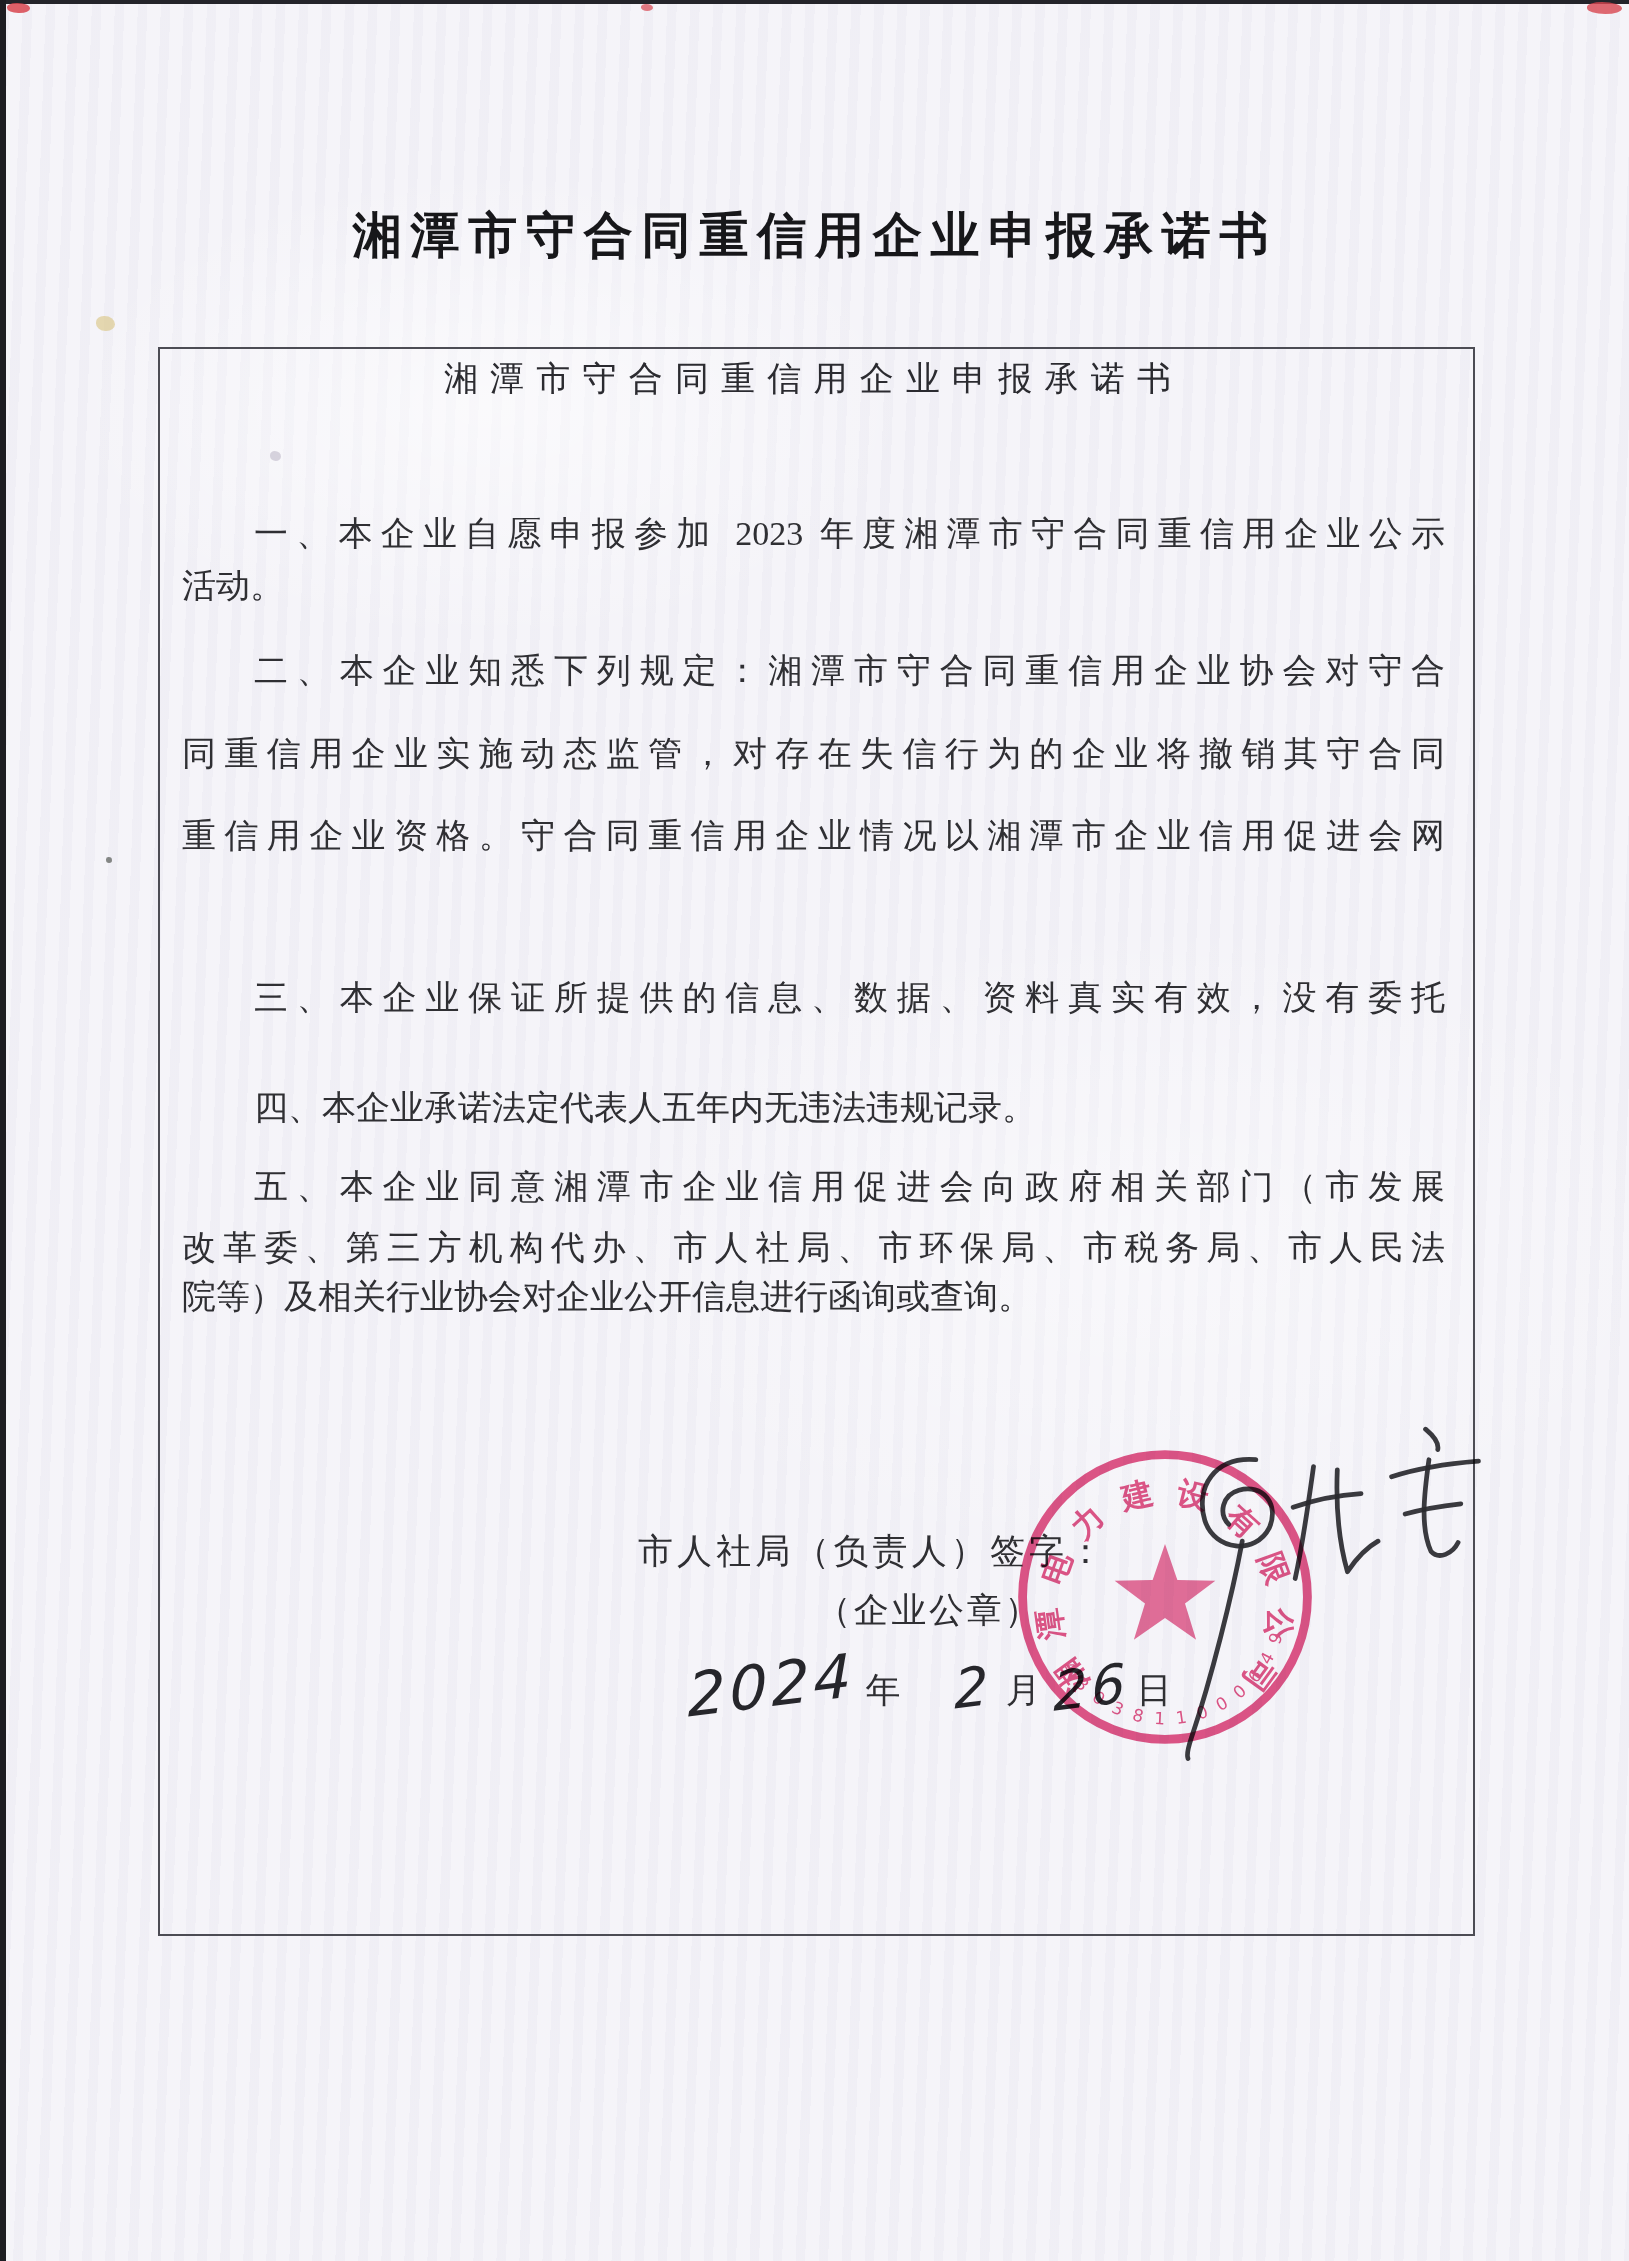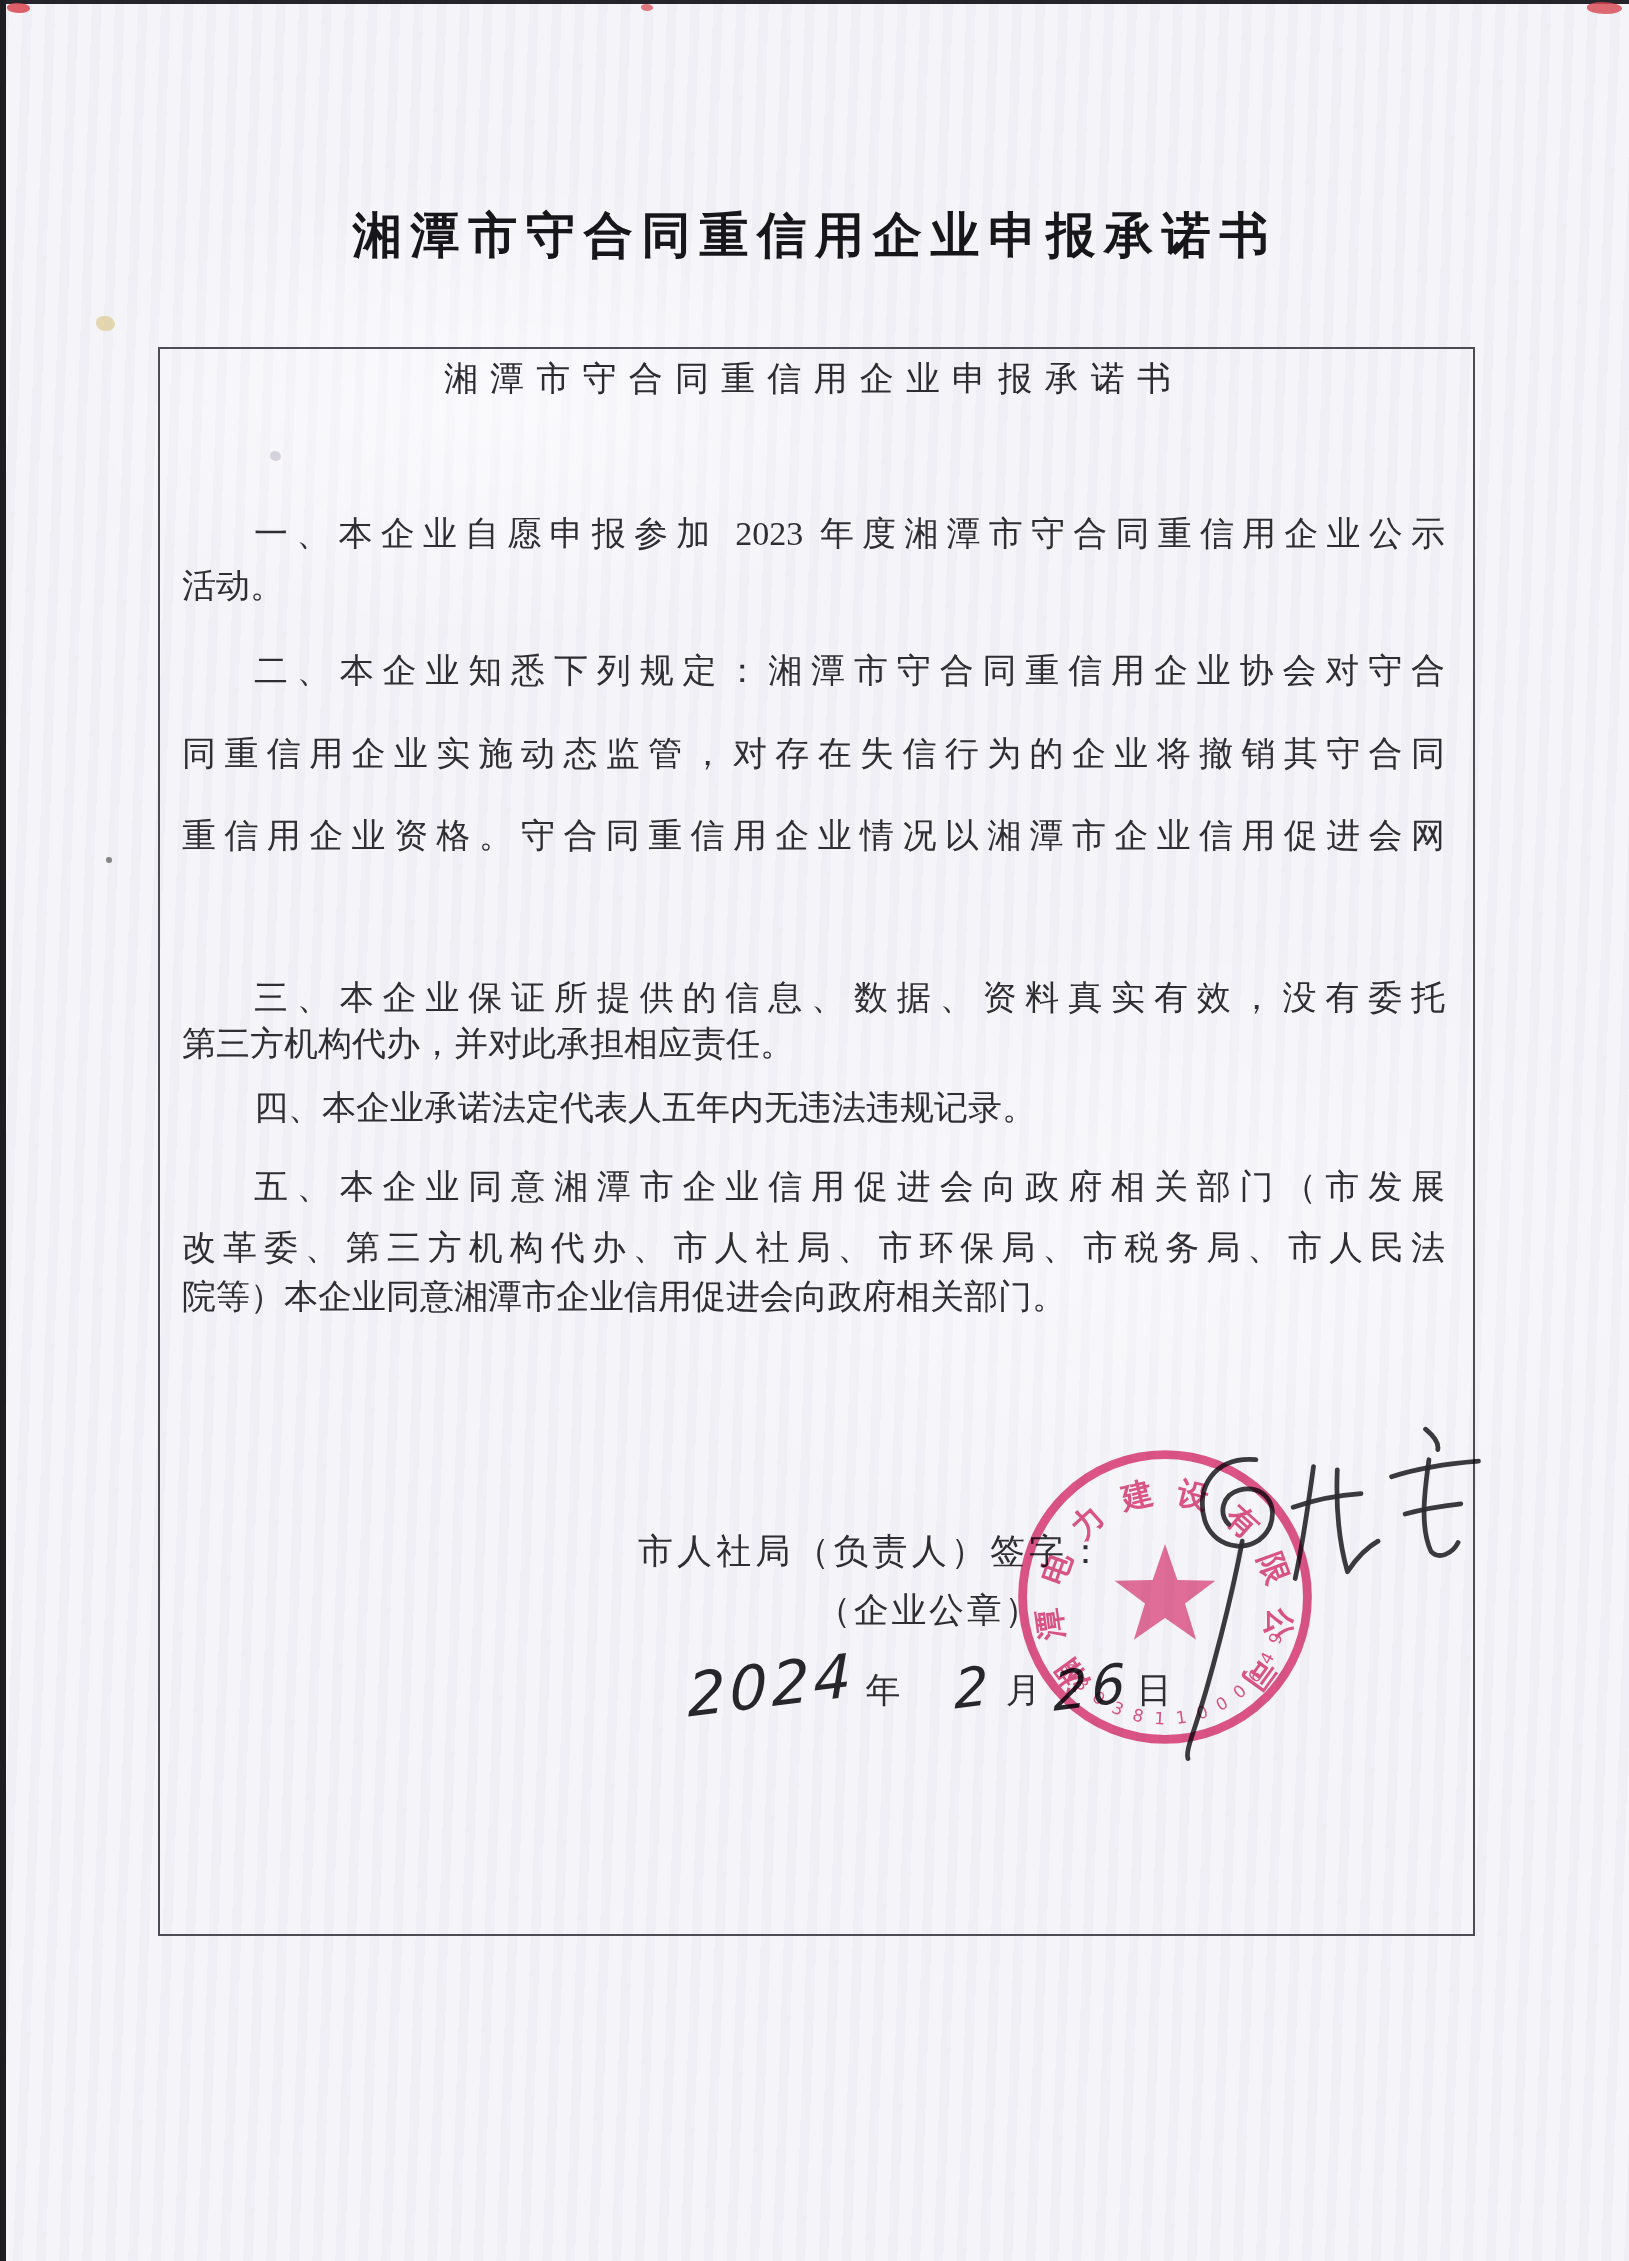--- a/index.html
+++ b/index.html
@@ -109,27 +109,26 @@
   <div class="inner-title">湘潭市守合同重信用企业申报承诺书</div>
 
   <div class="line full indent" style="top:501px">一、本企业自愿申报参加 2023 年度湘潭市守合同重信用企业公示</div>
   <div class="line" style="top:565px">活动。</div>
 
   <div class="line full indent" style="top:638px">二、本企业知悉下列规定：湘潭市守合同重信用企业协会对守合</div>
   <div class="line full" style="top:721px">同重信用企业实施动态监管，对存在失信行为的企业将撤销其守合同</div>
   <div class="line full" style="top:803px">重信用企业资格。守合同重信用企业情况以湘潭市企业信用促进会网</div>
 
   <div class="line full indent" style="top:965px">三、本企业保证所提供的信息、数据、资料真实有效，没有委托</div>
-  <div class="line" style="top:1023px">第三方机构代办，并对此承担相应责任。</div>
 
   <div class="line indent" style="top:1087px">四、本企业承诺法定代表人五年内无违法违规记录。</div>
 
   <div class="line full indent" style="top:1154px">五、本企业同意湘潭市企业信用促进会向政府相关部门（市发展</div>
   <div class="line full" style="top:1215px">改革委、第三方机构代办、市人社局、市环保局、市税务局、市人民法</div>
-  <div class="line" style="top:1276px">院等）本企业同意湘潭市企业信用促进会向政府相关部门。</div>
+  <div class="line" style="top:1276px">院等）及相关行业协会对企业公开信息进行函询或查询。</div>
 
   <div class="sig-label">市人社局（负责人）签字：</div>
   <div class="seal-note">（企业公章）</div>
 
   <div class="date-line">
     <span class="hw">2024</span><span class="date-label gap-a">年</span><span class="hw small gap-b">2</span><span class="date-label gap-c">月</span><span class="hw small gap-d">26</span><span class="date-label gap-e">日</span>
   </div>
 
   <svg class="stamp" viewBox="0 0 460 460">
     <circle class="stamp-ring" cx="230" cy="230" r="210"></circle>

